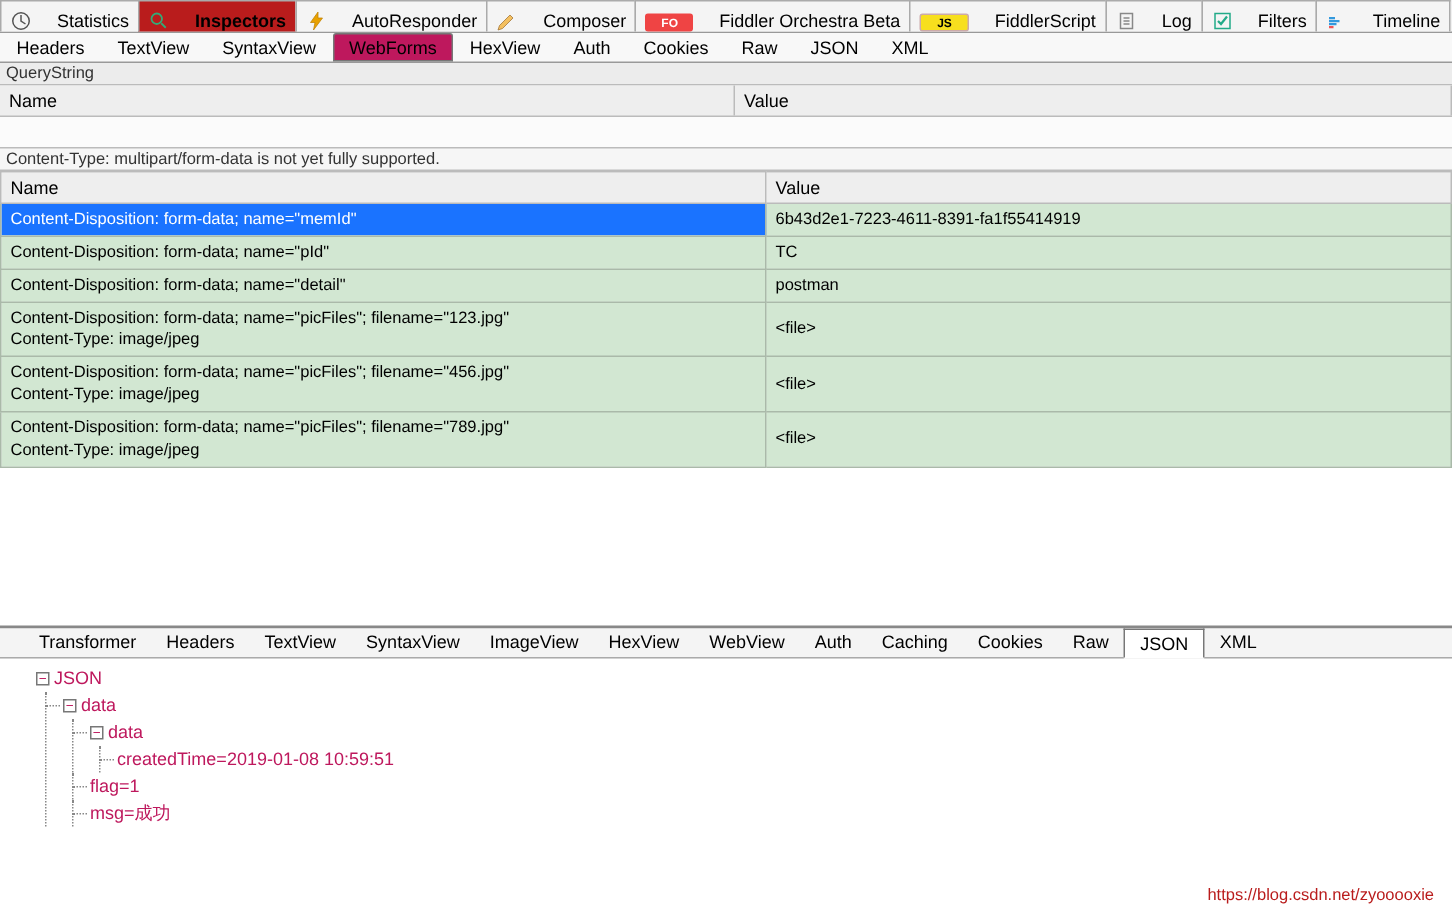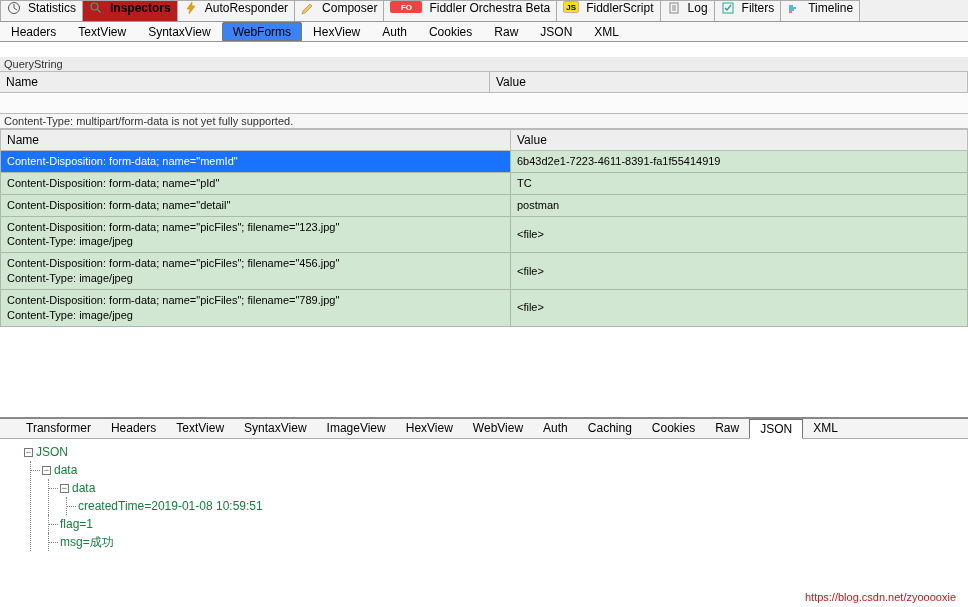--- a/index.html
+++ b/index.html
@@ -14,23 +14,23 @@
   }
   .main-tabs {
     display: flex;
     border-bottom: 1px solid #999;
     background: #f0f0f0;
     height: 22px;
     align-items: stretch;
   }
   .main-tab {
     display: flex;
-    align-items: flex-start;
+    align-items: flex-end;
     padding: 0 6px;
-    gap: 7px;
+    gap: 17px;
     border: 1px solid #aaa;
     border-bottom: none;
     background: #f4f4f4;
     margin-right: -1px;
     cursor: pointer;
     font-size: 12px;
     white-space: nowrap;
   }
   .main-tab.active { background: #b91c1c; font-weight: bold; }
   .icn { width: 14px; height: 14px; display: inline-flex; align-items: center; justify-content: center; }
@@ -43,32 +43,31 @@
     align-items: stretch;
   }
   .sub-tab {
     padding: 2px 10px;
     border: 1px solid transparent;
     cursor: pointer;
     font-size: 12px;
   }
   .sub-tab.active {
     border: 1px solid #777;
-    background: #3b82f6;
+    background: #be185d;
     border-top-left-radius: 2px;
     border-top-right-radius: 2px;
   }
 
   .section-label {
     font-size: 11px;
     padding: 1px 4px;
     background: #ececec;
     border-bottom: 1px solid #bbb;
     color: #333;
-    margin-top: 15px;
   }
   .headers-row {
     display: flex;
     border-bottom: 1px solid #bbb;
     background: #eee;
   }
   .headers-row .col {
     padding: 3px 6px;
     border-right: 1px solid #bbb;
     font-size: 12px;
@@ -136,21 +135,21 @@
     border: 1px solid #777;
     background: #fff;
     border-bottom: 1px solid #fff;
     margin-bottom: -1px;
   }
 
   .tree {
     padding: 4px 6px;
     font-size: 12px;
     line-height: 1.5;
-    color: #15803d;
+    color: #be185d;
     position: relative;
   }
   .tree ul { list-style: none; padding-left: 18px; }
   .tree li { position: relative; }
   .tree li::before {
     content: '';
     position: absolute;
     left: -12px;
     top: 0;
     bottom: 0;
@@ -222,21 +221,21 @@
           <path d="M2 10l7-7 2 2-7 7-3 1z" fill="#f4c060" stroke="#a07030" stroke-width="0.5"></path>
         </svg>
     </span>
     <span>Composer</span>
   </div>
   <div class="main-tab">
     <span class="icn" style="background:#ef4444;color:#fff;font-size:8px;font-weight:bold;border-radius:2px;width:32px;height:12px;">FO</span>
     <span>Fiddler Orchestra Beta</span>
   </div>
   <div class="main-tab">
-    <span class="icn" style="background:#f7df1e;color:#000;font-size:8px;font-weight:bold;border-radius:2px;border:1px solid #caa;width:16px;height:12px;">JS</span>
+    <span class="icn" style="background:#f7df1e;color:#000;font-size:8px;font-weight:bold;border-radius:2px;border:1px solid #caa;width:33px;height:12px;">JS</span>
     <span>FiddlerScript</span>
   </div>
   <div class="main-tab">
     <span class="icn">
       <svg viewBox="0 0 14 14" width="14" height="14">
           <rect x="3" y="2" width="8" height="10" fill="none" stroke="#888"></rect>
           <path d="M5 5h4M5 7h4M5 9h4" stroke="#888"></path>
         </svg>
     </span>
     <span>Log</span>

